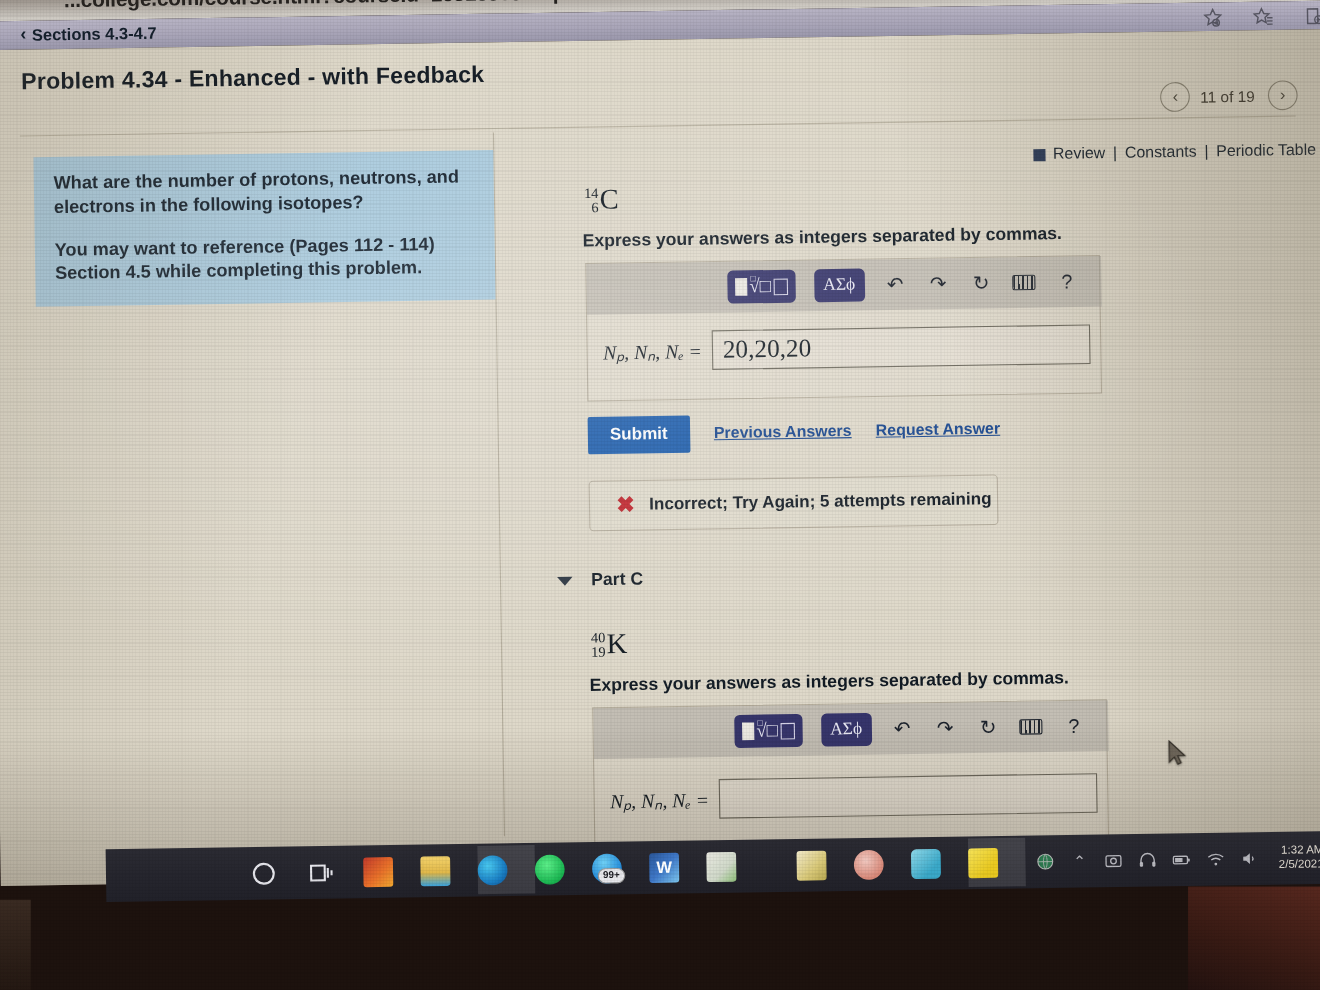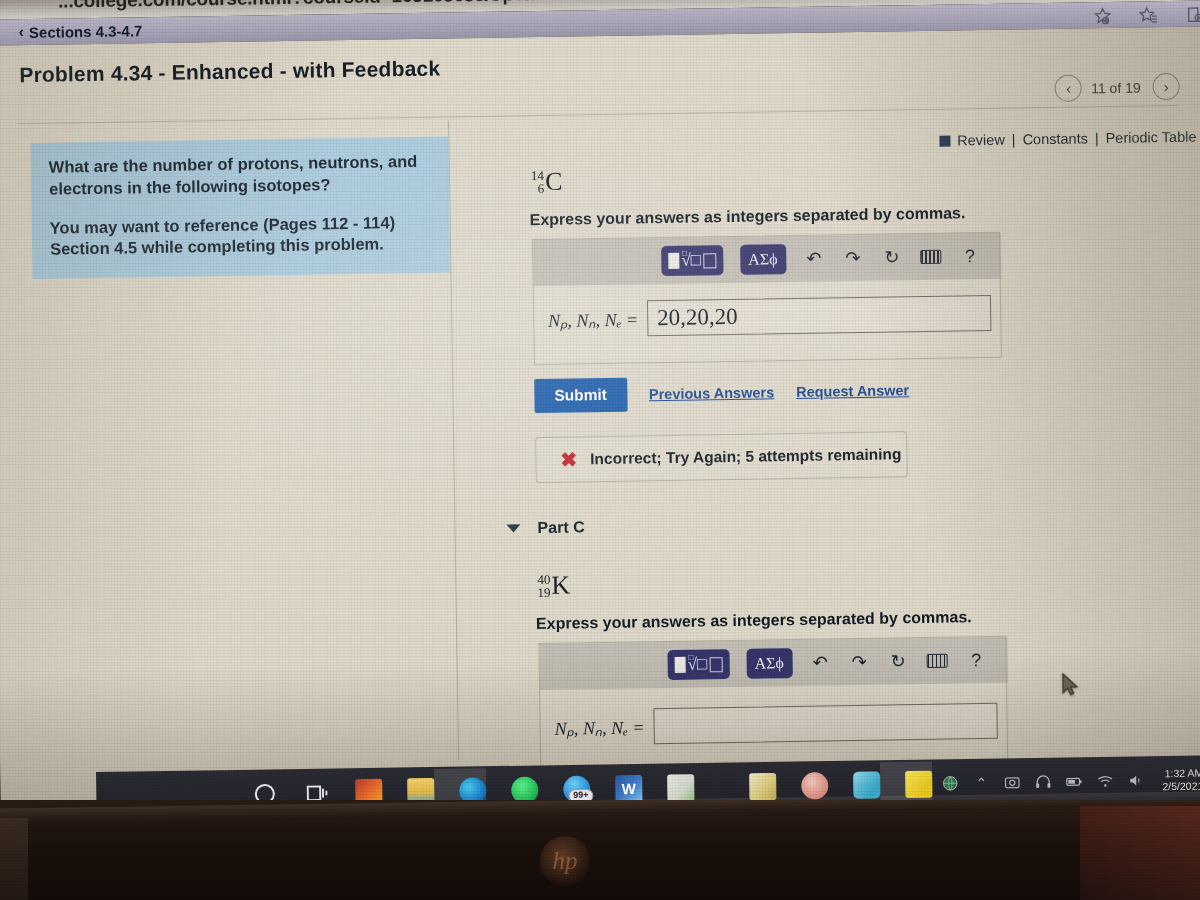--- a/index.html
+++ b/index.html
@@ -233,21 +233,21 @@
   .taskbar {
     position: absolute; left: 96px; top: 772px; width: 1115px; height: 48px;
     background: linear-gradient(180deg,#2b2b33 0%, #212129 100%);
     transform: rotate(-0.85deg);
     transform-origin: 0 0;
     display: flex; align-items: center;
     padding-left: 130px; gap: 0px;
   }
   .tb-item {
     width: 52px; height: 44px;
-    display: flex; align-items: center; justify-content: flex-end;
+    display: flex; align-items: center; justify-content: flex-start;
     position: relative;
   }
   .tb-item.active { background: rgba(255,255,255,.12); }
   .tb-ico { width: 27px; height: 27px; border-radius: 3px; display:block; position: relative; }
   .badge {
     position: absolute; right: -3px; bottom: 0px;
     background: #e8e8ec; color: #1c1c22;
     font-size: 9px; font-weight: 700; border-radius: 8px;
     padding: 1px 4px; line-height: 1.1; border: 1px solid #999;
   }
@@ -552,20 +552,17 @@
         <path d="M4 9.5h3.5L12 5.5v13L7.5 14.5H4z" fill="#d7d7dd"></path>
         <path d="M15 9.5a4.5 4.5 0 0 1 0 5" fill="none" stroke="#d7d7dd" stroke-width="1.5"></path>
       </svg>
       <div class="clock">
         <span>1:32 AM</span>
         <span>2/5/2021</span>
       </div>
     </div>
   </div>
 
-  <div class="bezel">
-    <div class="hp">hp</div>
-  </div>
   <div class="deskleft"></div>
   <div class="deskright"></div>
 
   <div class="grain"></div>
 </div>
 
 </body></html>

